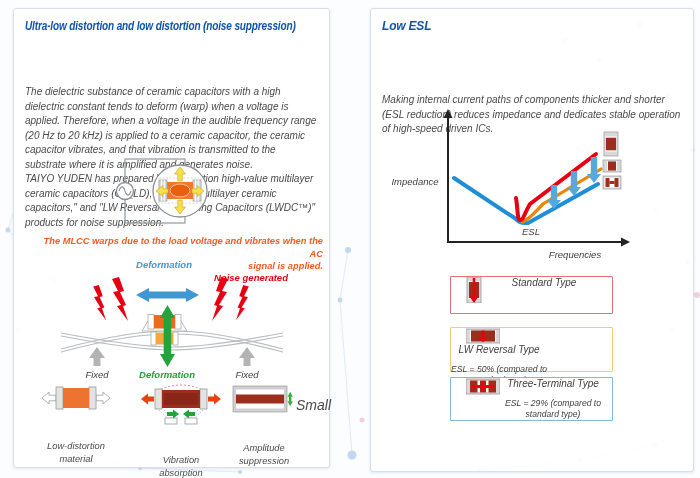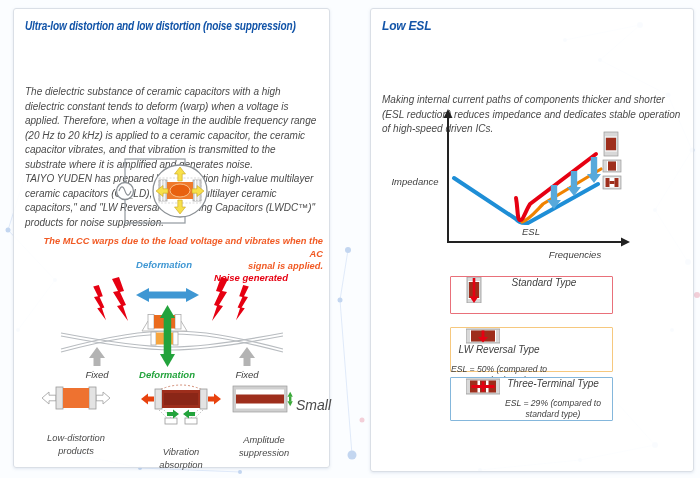--- a/index.html
+++ b/index.html
@@ -37,21 +37,21 @@
     position:absolute;left:6px;right:6px;top:226px;text-align:right;
     font-size:9.3px;font-weight:bold;color:#f15a24;line-height:1.35;
     white-space:pre-line;
     margin-left:11px;
   }
   #warp-svg{position:absolute;left:30px;top:248px;}
   .feature{position:absolute;top:374px;text-align:center;}
   #feat-1{left:10px;width:104px;}
   #feat-2{left:115px;width:104px;}
   #feat-3{left:210px;width:80px;}
-  .feat-label{font-size:9.3px;color:#4a4a4a;line-height:1.35;margin-top:15px;}
+  .feat-label{font-size:9.3px;color:#4a4a4a;line-height:1.35;margin-top:23px;}
   #small-note{
     position:absolute;left:282px;top:388px;
     font-size:14px;color:#4a4a4a;
   }
   #chart-svg{position:absolute;left:8px;top:98px;}
   .legend-box{
     position:absolute;left:79px;width:163px;
     background:#fff;border:1.5px solid;border-radius:1px;
     display:flex;align-items:flex-start;box-sizing:border-box;
   }
@@ -196,21 +196,21 @@
   <div class="feature" id="feat-1">
     <svg width="70" height="30" viewBox="0 0 70 30">
       <path transform="translate(1,15)" d="M0,0 L7,-6 L7,-2.8 L14,-2.8 L14,2.8 L7,2.8 L7,6 Z" fill="#ffffff" stroke="#a8a8a8" stroke-width="0.9"></path>
       <path transform="translate(69,15) scale(-1,1)" d="M0,0 L7,-6 L7,-2.8 L14,-2.8 L14,2.8 L7,2.8 L7,6 Z" fill="#ffffff" stroke="#a8a8a8" stroke-width="0.9"></path>
       <rect x="15" y="4" width="7" height="22" fill="#e3e3e3" stroke="#9a9a9a" stroke-width="0.8"></rect>
       <rect x="48" y="4" width="7" height="22" fill="#e3e3e3" stroke="#9a9a9a" stroke-width="0.8"></rect>
       <rect x="22" y="5" width="26" height="20" fill="#ee7230"></rect>
     </svg>
     <div class="feat-label">
       <div>Low-distortion</div>
-      <div>products</div>
+      <div>material</div>
     </div>
   </div>
 
   <div class="feature" id="feat-2">
     <svg width="80" height="44" viewBox="0 0 80 44">
       <path d="M16,8 Q40,-4 64,8" fill="none" stroke="#d4907a" stroke-width="1" stroke-dasharray="2,2"></path>
       <rect x="14" y="6" width="7" height="20" fill="#e3e3e3" stroke="#9a9a9a" stroke-width="0.8"></rect>
       <rect x="59" y="6" width="7" height="20" fill="#e3e3e3" stroke="#9a9a9a" stroke-width="0.8"></rect>
       <rect x="21" y="7" width="38" height="18" fill="#9e2e1c"></rect>
       <rect x="23" y="10" width="34" height="12" fill="#8a2617"></rect>

